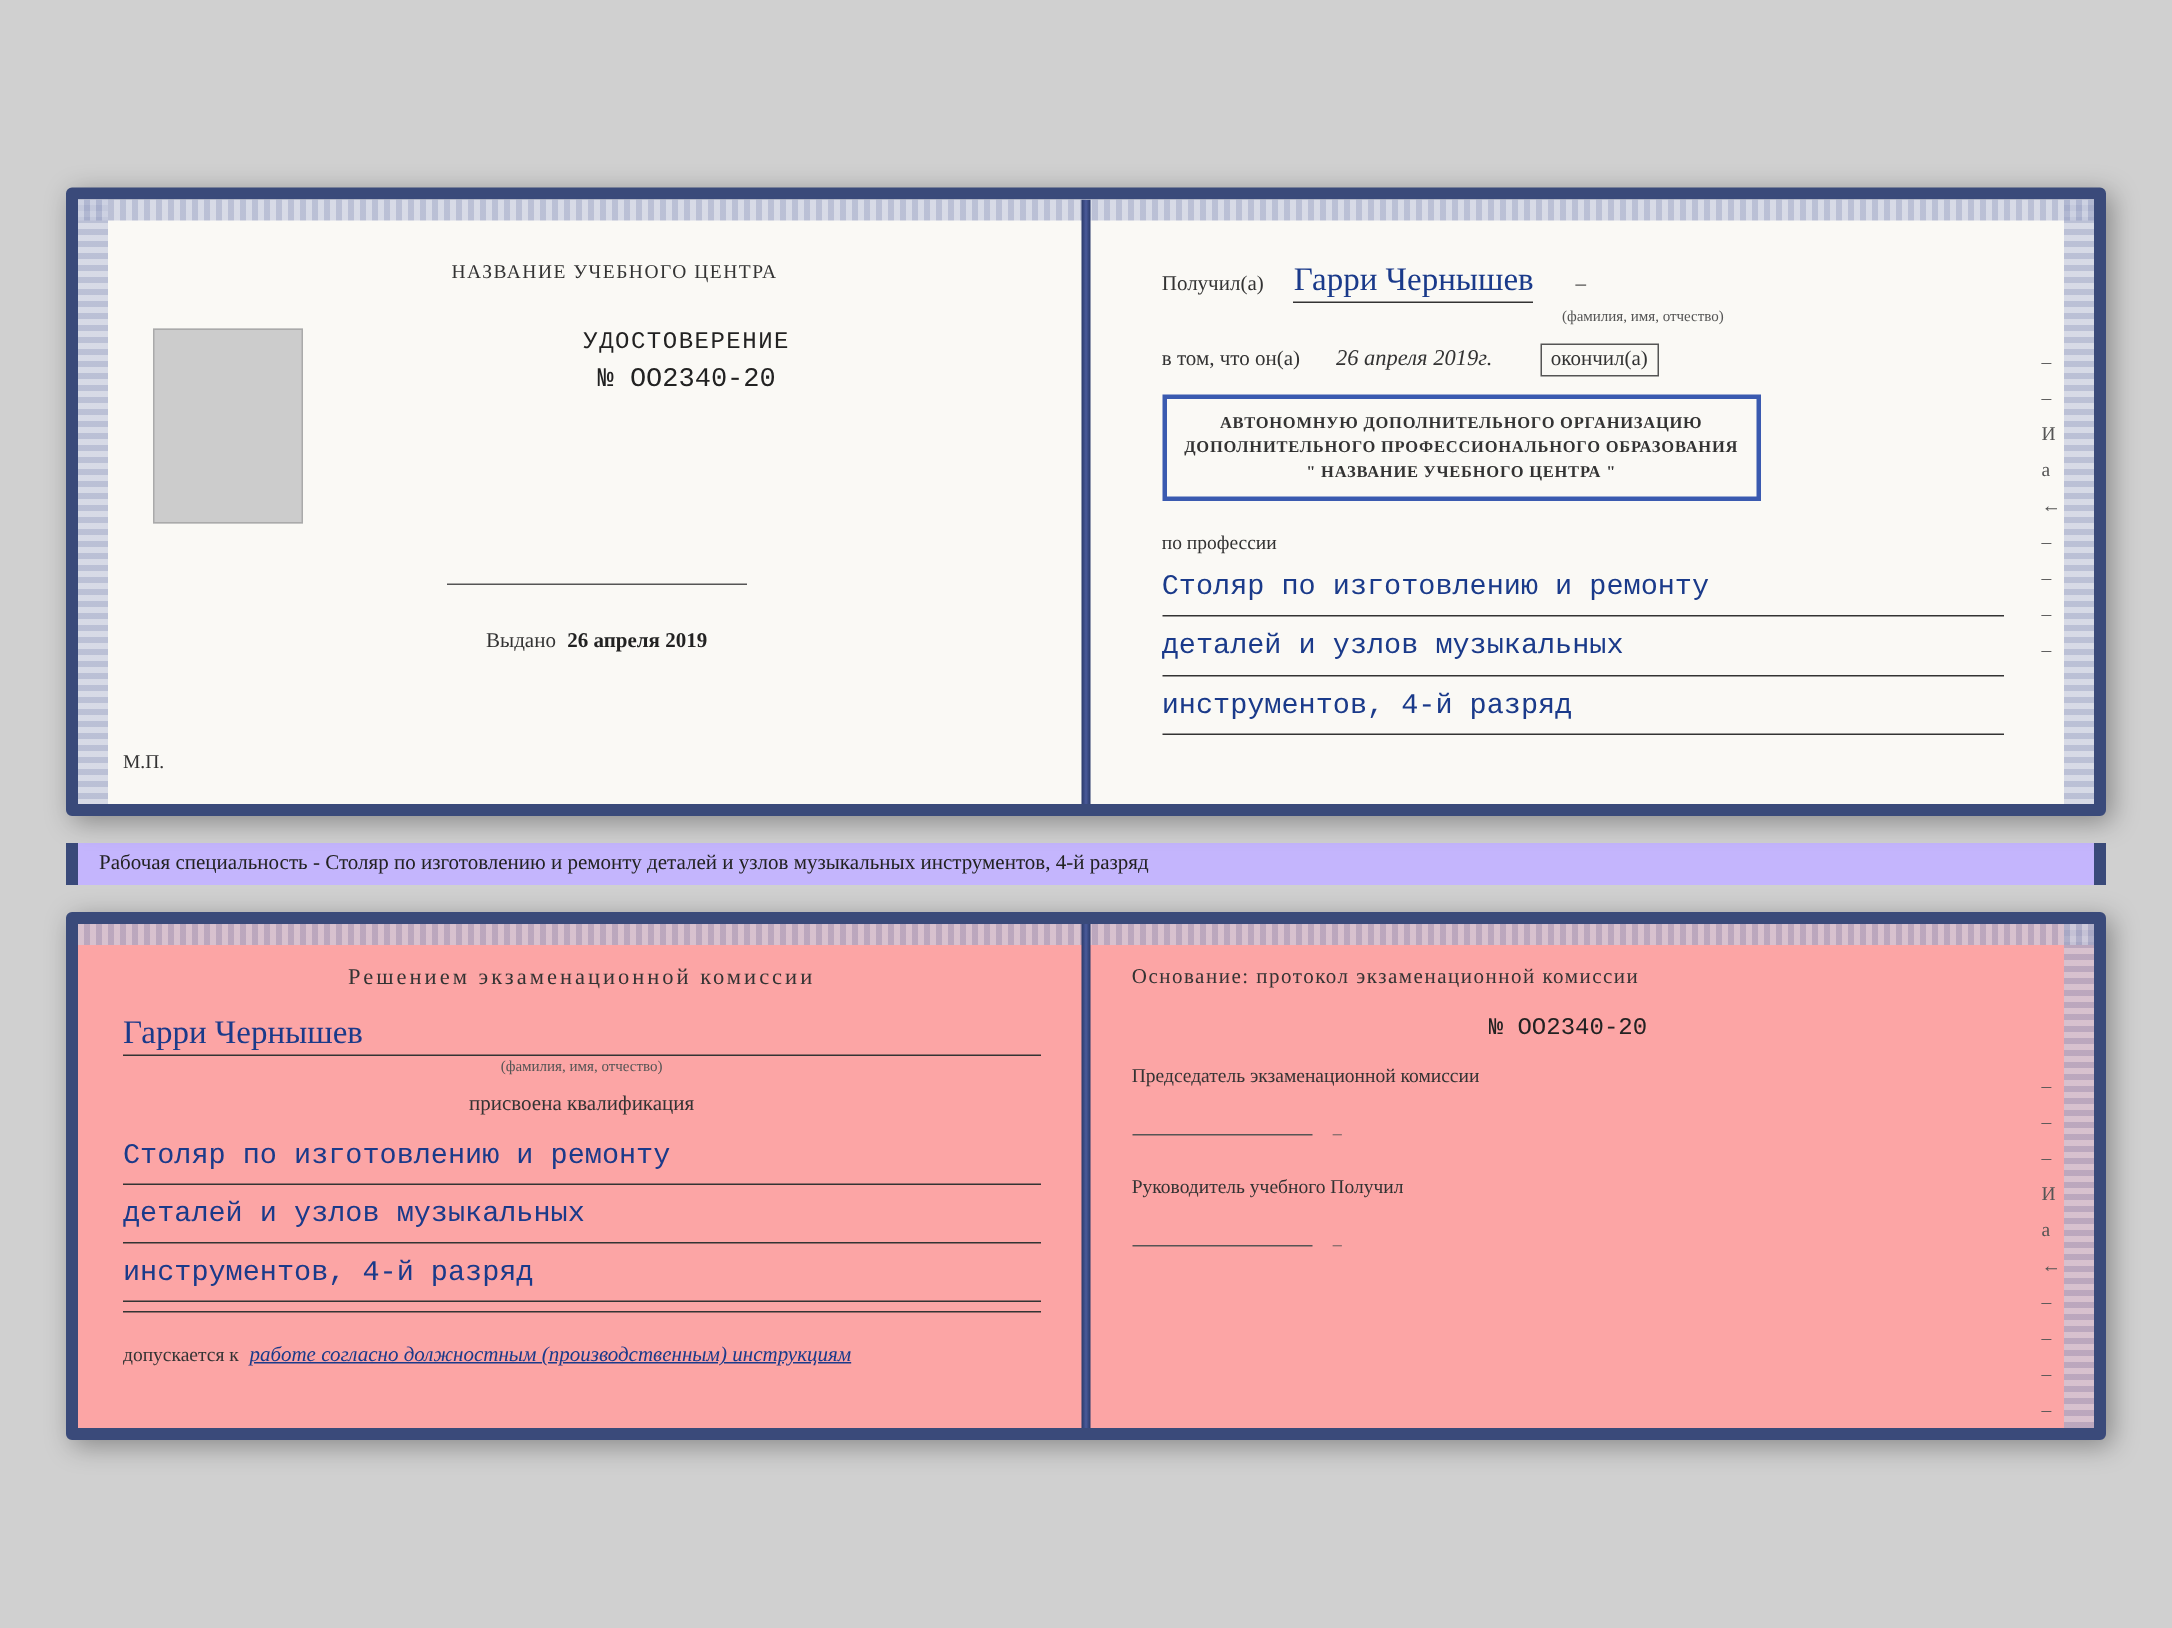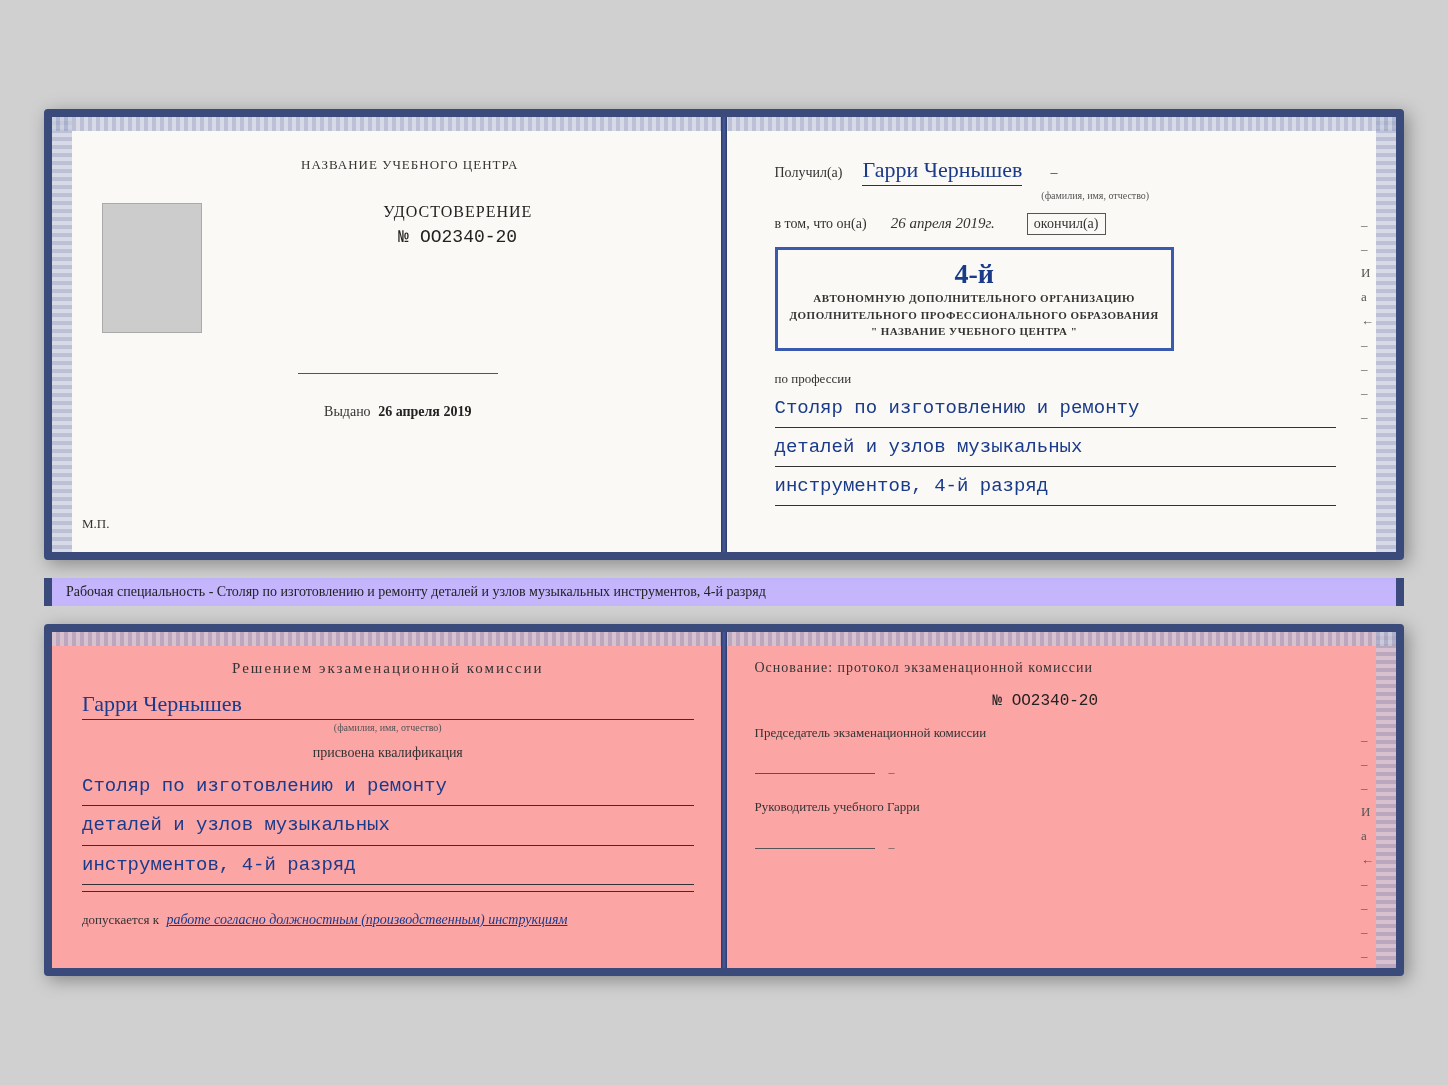--- a/index.html
+++ b/index.html
@@ -139,20 +139,21 @@
       align-items: center;
     }
 
     .cert-label {
       font-size: 16px;
       letter-spacing: 1px;
       text-transform: uppercase;
       text-align: right;
       color: #222;
       margin-bottom: 6px;
+      font-family: Liberation Mono, monospace;
     }
 
     .cert-number {
       font-size: 18px;
       font-family: 'Courier New', monospace;
       color: #222;
       text-align: center;
       margin-bottom: 20px;
     }
 
@@ -475,21 +476,20 @@
       </div>
       <span class="fio-label" style="margin-left:80px; font-size:10px; color:#555;">(фамилия, имя, отчество)</span>
 
       <div class="vtom-line">
         <span>в том, что он(а)</span>
         <span class="date-handwritten">26 апреля 2019г.</span>
         <span style="font-size:14px; margin-left:8px; border:1px solid #555; padding:2px 6px;">окончил(а)</span>
       </div>
 
       <div class="stamp-area">
-        <span class="stamp-number">4-й</span>
         <div class="stamp-text">АВТОНОМНУЮ ДОПОЛНИТЕЛЬНОГО ОРГАНИЗАЦИЮ</div>
         <div class="stamp-text">ДОПОЛНИТЕЛЬНОГО ПРОФЕССИОНАЛЬНОГО ОБРАЗОВАНИЯ</div>
         <div class="stamp-text">" НАЗВАНИЕ УЧЕБНОГО ЦЕНТРА "</div>
       </div>
 
       <div class="po-professii">по профессии</div>
 
       <div class="profession-handwritten">
         <div class="underline-block">Столяр по изготовлению и ремонту</div>
         <div class="underline-block">деталей и узлов музыкальных</div>
@@ -553,21 +553,21 @@
       </div>
 
 
       <div class="signature-block">
         <div class="sig-title">Председатель экзаменационной комиссии</div>
         <span class="sig-line"></span>
         <span style="margin-left:10px;font-size:12px;color:#555;">–</span>
       </div>
 
       <div class="signature-block">
-        <div class="sig-title">Руководитель учебного Гарри</div>
+        <div class="sig-title">Руководитель учебного Получил</div>
         <span class="sig-line"></span>
         <span style="margin-left:10px;font-size:12px;color:#555;">–</span>
       </div>
 
     </div>
 
     <div class="right-side-letters">
       <span class="small-dash">–</span>
       <span class="small-dash">–</span>
       <span class="small-dash">–</span>

